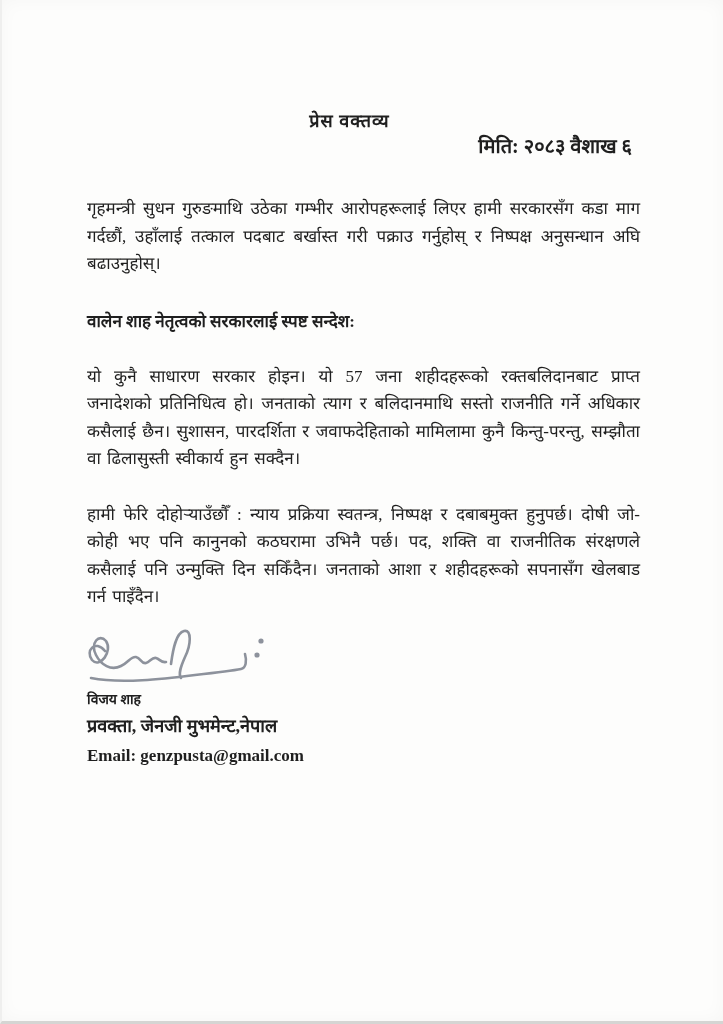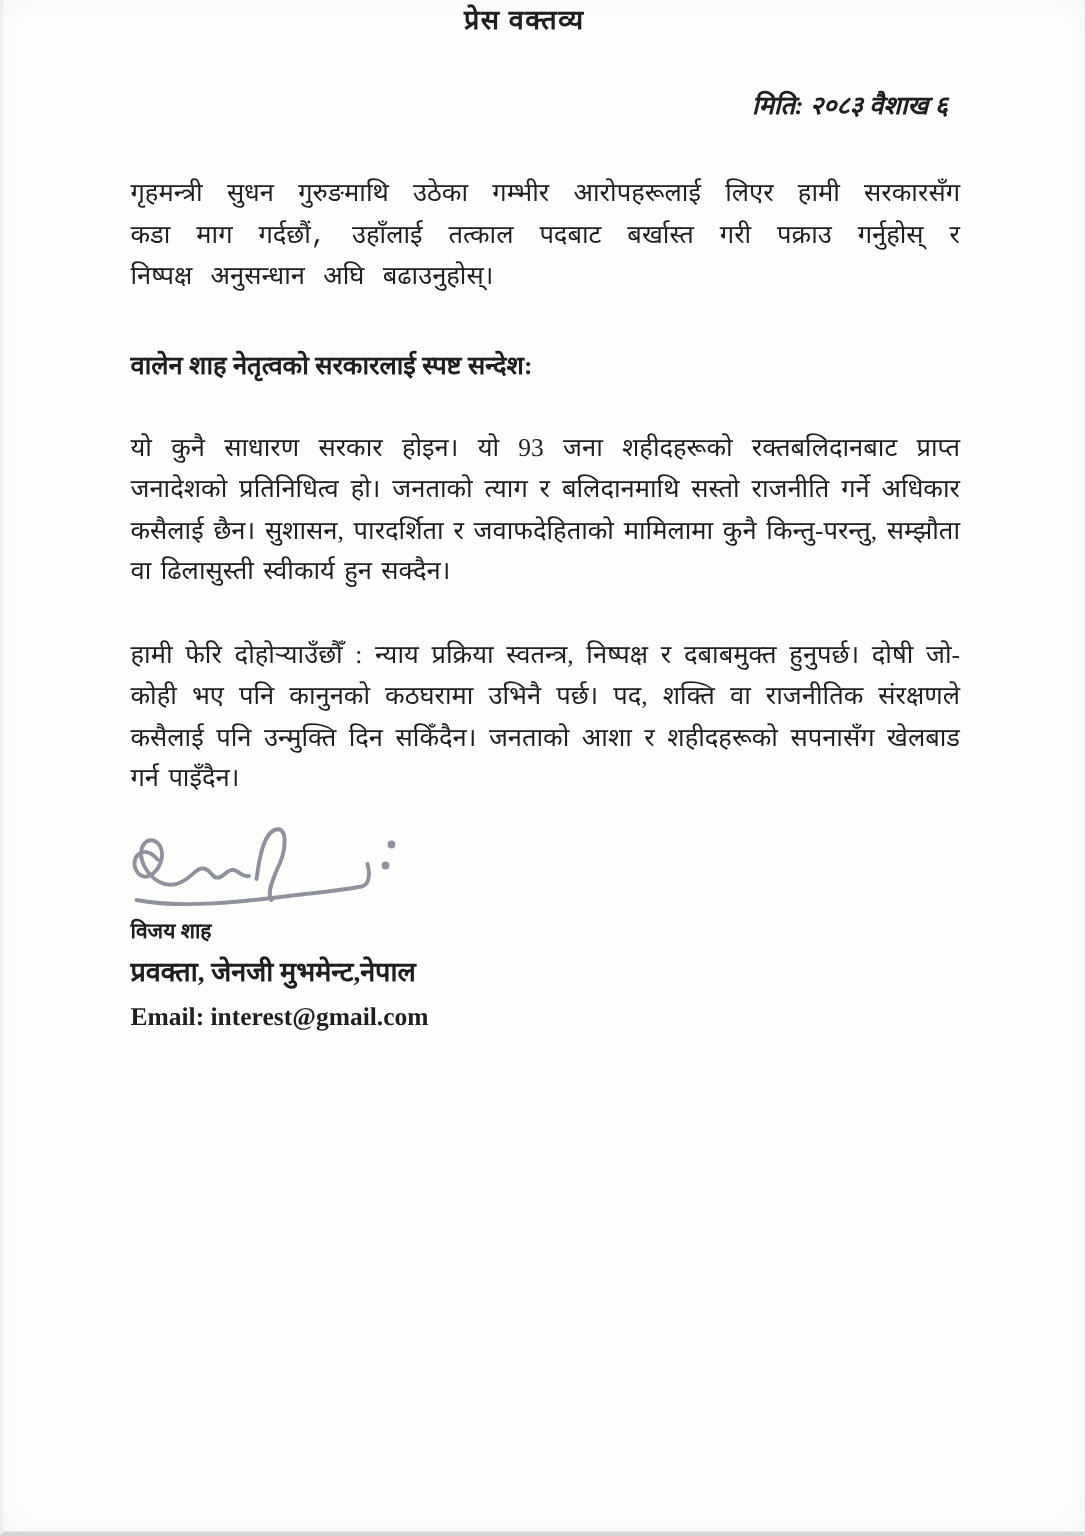--- a/index.html
+++ b/index.html
@@ -17,43 +17,42 @@
     box-sizing: border-box;
     padding: 0 83px 0 85px;
     overflow: hidden;
     border-left: 2px solid #efefee;
     border-bottom: 3px solid #d5d5d3;
     box-shadow: inset 0 0 18px rgba(0,0,0,0.03);
     color: #1f1f1f;
   }
   .doc-title {
     margin: 0;
+    padding-top: 108px;
     text-align: center;
     font-size: 18px;
     font-weight: bold;
     letter-spacing: 1px;
     transform: translateX(-14px);
   }
   .doc-date {
-    margin-top: 34px;
     text-align: right;
-    font-size: 17px;
+    font-size: 20px;
     font-weight: bold;
     padding-right: 8px;
-    font-style: italic;
   }
   .para {
     margin: 28px 0 0 0;
     font-size: 17px;
     line-height: 27.5px;
     text-align: justify;
     text-justify: inter-word;
     word-spacing: 2px;
   }
-  .para.first { margin-top: 36px; font-family: Liberation Mono, monospace; }
+  .para.first { margin-top: 36px; }
   .section-heading {
     margin: 31px 0 0 0;
     font-size: 17px;
     font-weight: bold;
     line-height: 26px;
     font-family: Liberation Serif, serif;
   }
   .signature-block { margin-top: 16px; }
   .signature-art {
     display: block;
@@ -89,21 +88,21 @@
   <h1 class="doc-title">प्रेस वक्तव्य</h1>
 
   <div class="doc-date">मिति: २०८३ वैशाख ६</div>
 
   <p class="para first">गृहमन्त्री सुधन गुरुङमाथि उठेका गम्भीर आरोपहरूलाई लिएर हामी सरकारसँग कडा माग गर्दछौं, उहाँलाई तत्काल पदबाट बर्खास्त गरी पक्राउ गर्नुहोस् र निष्पक्ष अनुसन्धान अघि बढाउनुहोस्।</p>
 
 
   <h2 class="section-heading">वालेन शाह नेतृत्वको सरकारलाई स्पष्ट सन्देश:</h2>
 
 
-  <p class="para">यो कुनै साधारण सरकार होइन। यो 93 जना शहीदहरूको रक्तबलिदानबाट प्राप्त जनादेशको प्रतिनिधित्व हो। जनताको त्याग र बलिदानमाथि सस्तो राजनीति गर्ने अधिकार कसैलाई छैन। सुशासन, पारदर्शिता र जवाफदेहिताको मामिलामा कुनै किन्तु-परन्तु, सम्झौता वा ढिलासुस्ती स्वीकार्य हुन सक्दैन।</p>
+  <p class="para">यो कुनै साधारण सरकार होइन। यो 57 जना शहीदहरूको रक्तबलिदानबाट प्राप्त जनादेशको प्रतिनिधित्व हो। जनताको त्याग र बलिदानमाथि सस्तो राजनीति गर्ने अधिकार कसैलाई छैन। सुशासन, पारदर्शिता र जवाफदेहिताको मामिलामा कुनै किन्तु-परन्तु, सम्झौता वा ढिलासुस्ती स्वीकार्य हुन सक्दैन।</p>
 
   <p class="para">हामी फेरि दोहोऱ्याउँछौँ : न्याय प्रक्रिया स्वतन्त्र, निष्पक्ष र दबाबमुक्त हुनुपर्छ। दोषी जो-कोही भए पनि कानुनको कठघरामा उभिनै पर्छ। पद, शक्ति वा राजनीतिक संरक्षणले कसैलाई पनि उन्मुक्ति दिन सकिँदैन। जनताको आशा र शहीदहरूको सपनासँग खेलबाड गर्न पाइँदैन।</p>
 
   <div class="signature-block">
 
     <svg class="signature-art" viewBox="0 0 220 58" xmlns="http://www.w3.org/2000/svg">
       <g fill="none" stroke="#8d929c" stroke-width="2.6" stroke-linecap="round" stroke-linejoin="round">
         <path d="M22 24 C12 12 2 24 9 33 C17 42 30 24 23 14 C16 6 7 16 13 28 C18 38 28 44 38 39 C46 35 48 29 53 30 C58 31 58 37 63 36 C67 35 69 30 73 31 C77 32 78 36 83 35"></path>
         <path d="M88 37 C90 22 93 6 101 4 C109 2 108 18 102 30 C98 39 95 47 98 51"></path>
         <path d="M8 51 C38 57 80 52 112 48 C130 46 148 44 158 42 C163 41 164 34 162 27"></path>
@@ -111,18 +110,18 @@
         <circle cx="174" cy="28" r="2.6" fill="#8d929c" stroke="none"></circle>
       </g>
     </svg>
 
     <div class="sig-name">विजय शाह</div>
 
     <div class="sig-role">प्रवक्ता, जेनजी मुभमेन्ट,नेपाल</div>
 
     <div class="sig-email">
       <span>Email:</span>
-      <span>interest@gmail.com</span>
+      <span>genzpusta@gmail.com</span>
     </div>
 
   </div>
 
 </div>
 
 </body></html>

